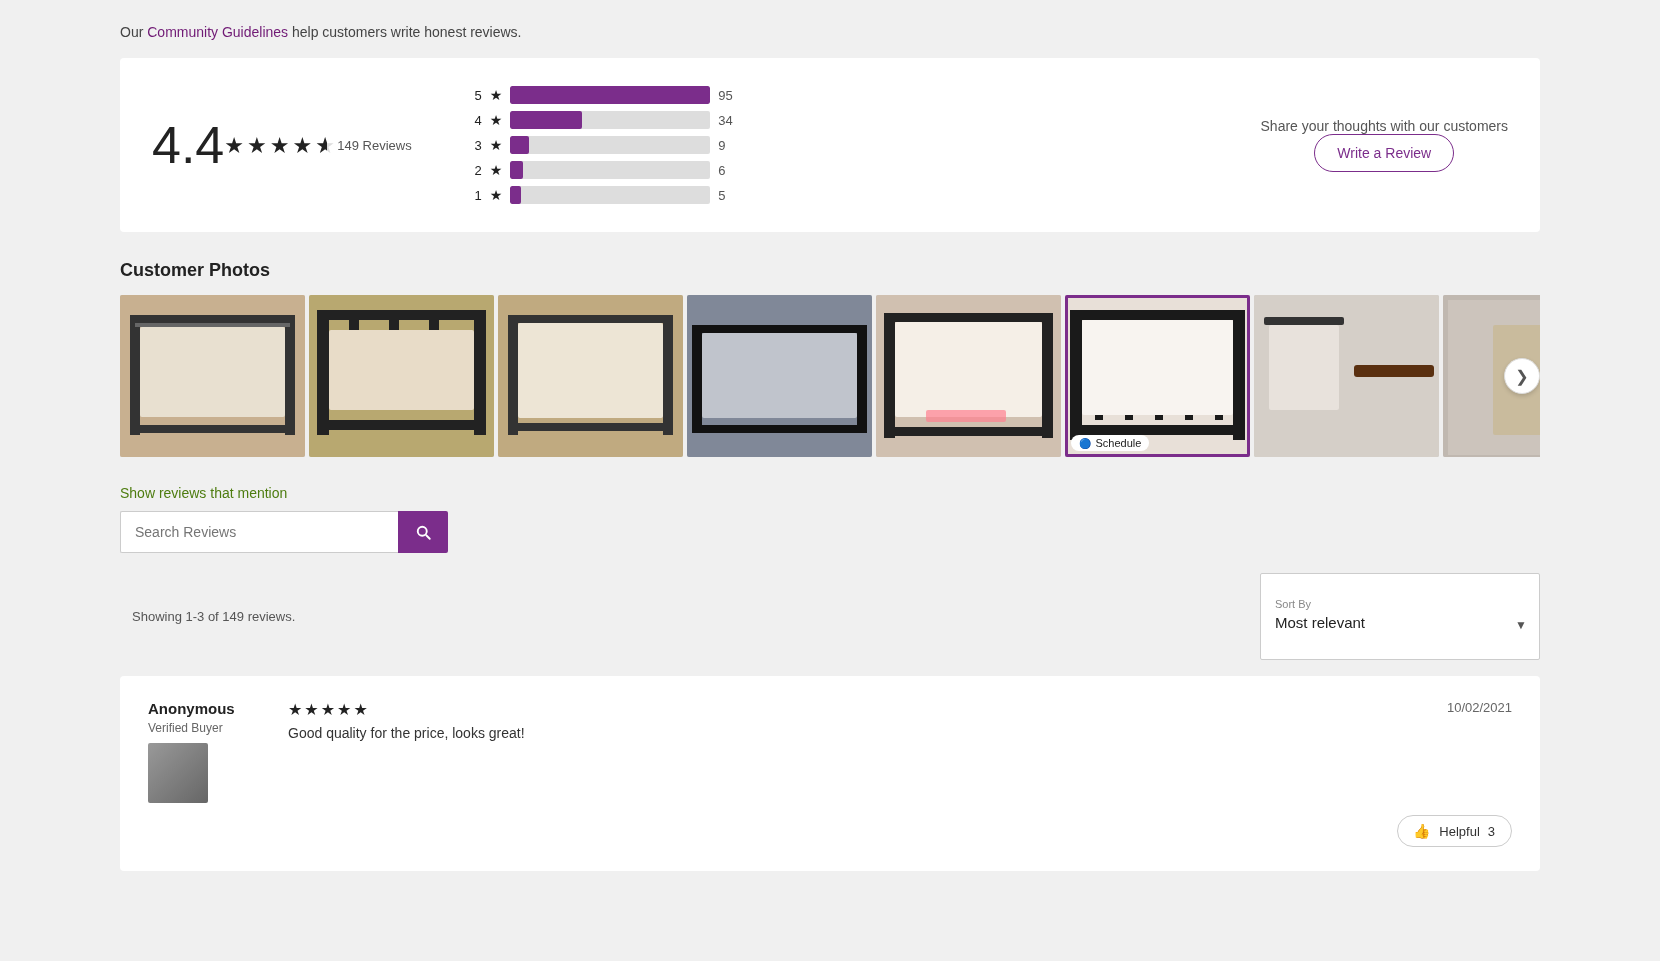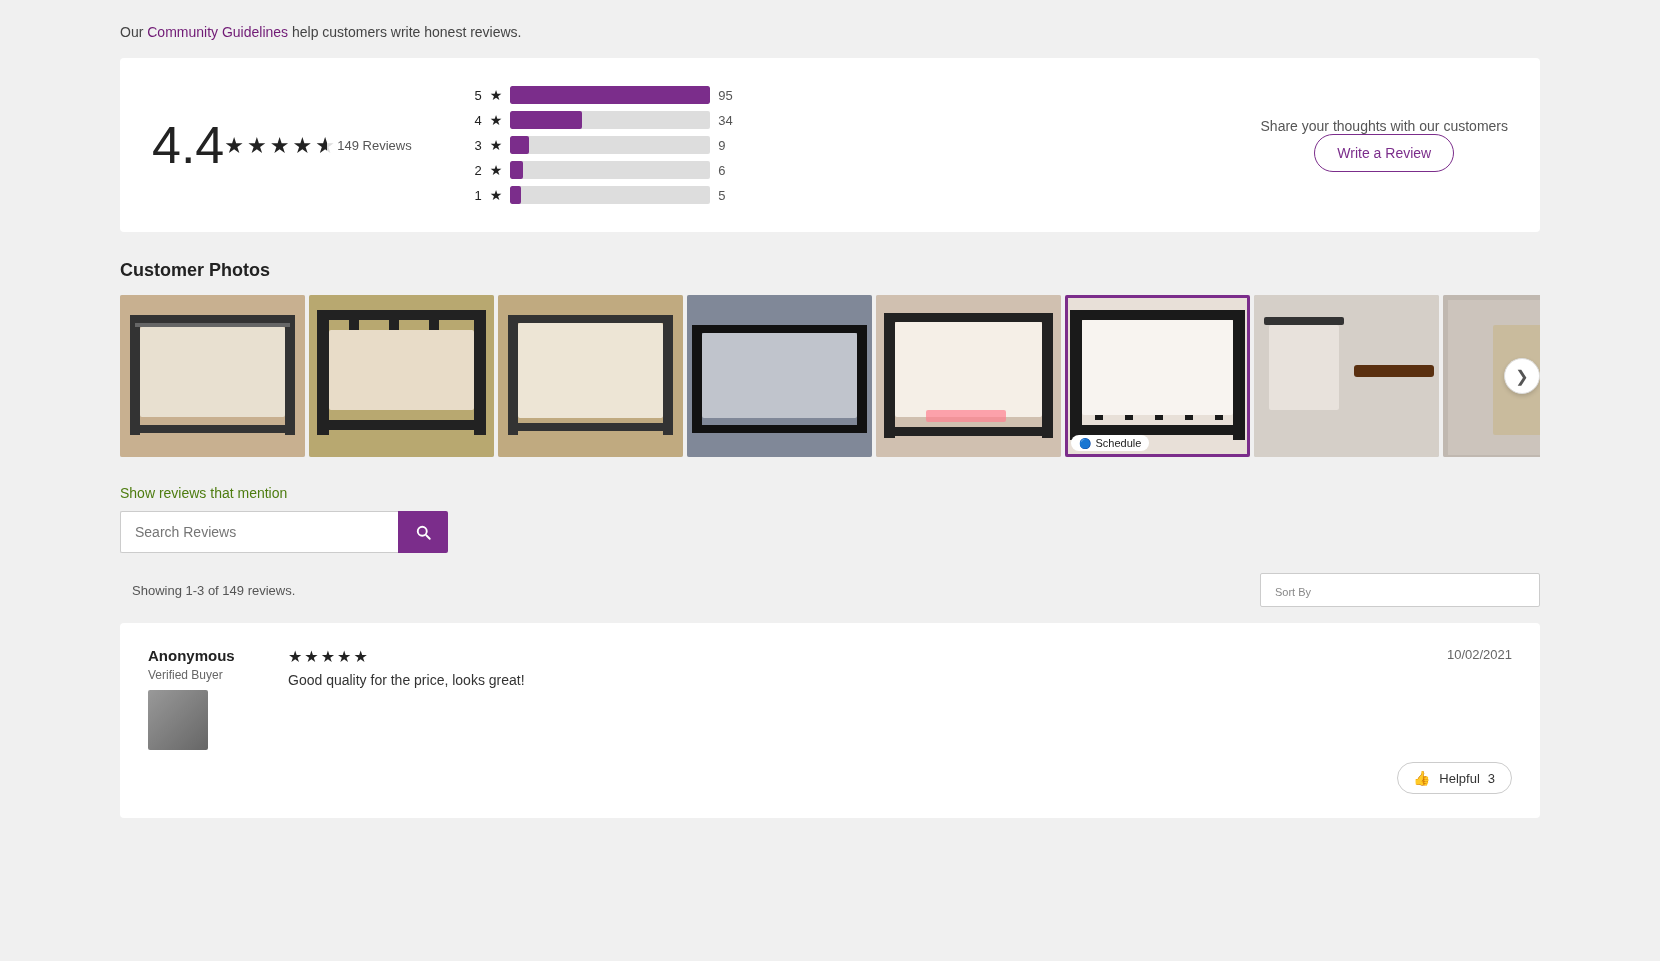--- a/index.html
+++ b/index.html
@@ -511,22 +511,32 @@
         <svg viewBox="0 0 24 24">
           <path d="M21 21l-4.35-4.35M17 11A6 6 0 1 1 5 11a6 6 0 0 1 12 0z" stroke="#fff" stroke-width="2.5" fill="none" stroke-linecap="round"></path>
         </svg>
       </button>
     </div>
   </div>
 
   <div class="sort-row">
     <span class="showing-text">Showing 1-3 of 149 reviews.</span>
     <div class="sort-select-wrapper">
-      <div style="background:#fff; border:1px solid #ccc; border-radius:2px; padding: 8px 0; min-width:280px;">
+      <div style="background:#fff; border:1px solid #ccc; border-radius:2px; padding: 20px 0; min-width:280px;">
         <div style="font-size:11px; color:#888; padding: 4px 14px 0;">Sort By</div>
+        <div class="sort-select-container">
+          <select class="sort-select" style="border:none; padding: 4px 40px 8px 14px; width:100%; font-weight:500; font-size:15px;">
+            <option>Most relevant</option>
+            <option>Most recent</option>
+            <option>Most helpful</option>
+            <option>Highest rated</option>
+            <option>Lowest rated</option>
+          </select>
+          <span class="sort-chevron">▼</span>
+        </div>
       </div>
     </div>
   </div>
 
   <div>
     <div class="review-card">
       <div class="review-top-row">
         <div class="reviewer-info">
           <div class="reviewer-name">Anonymous</div>
           <div class="verified-badge">Verified Buyer</div>

